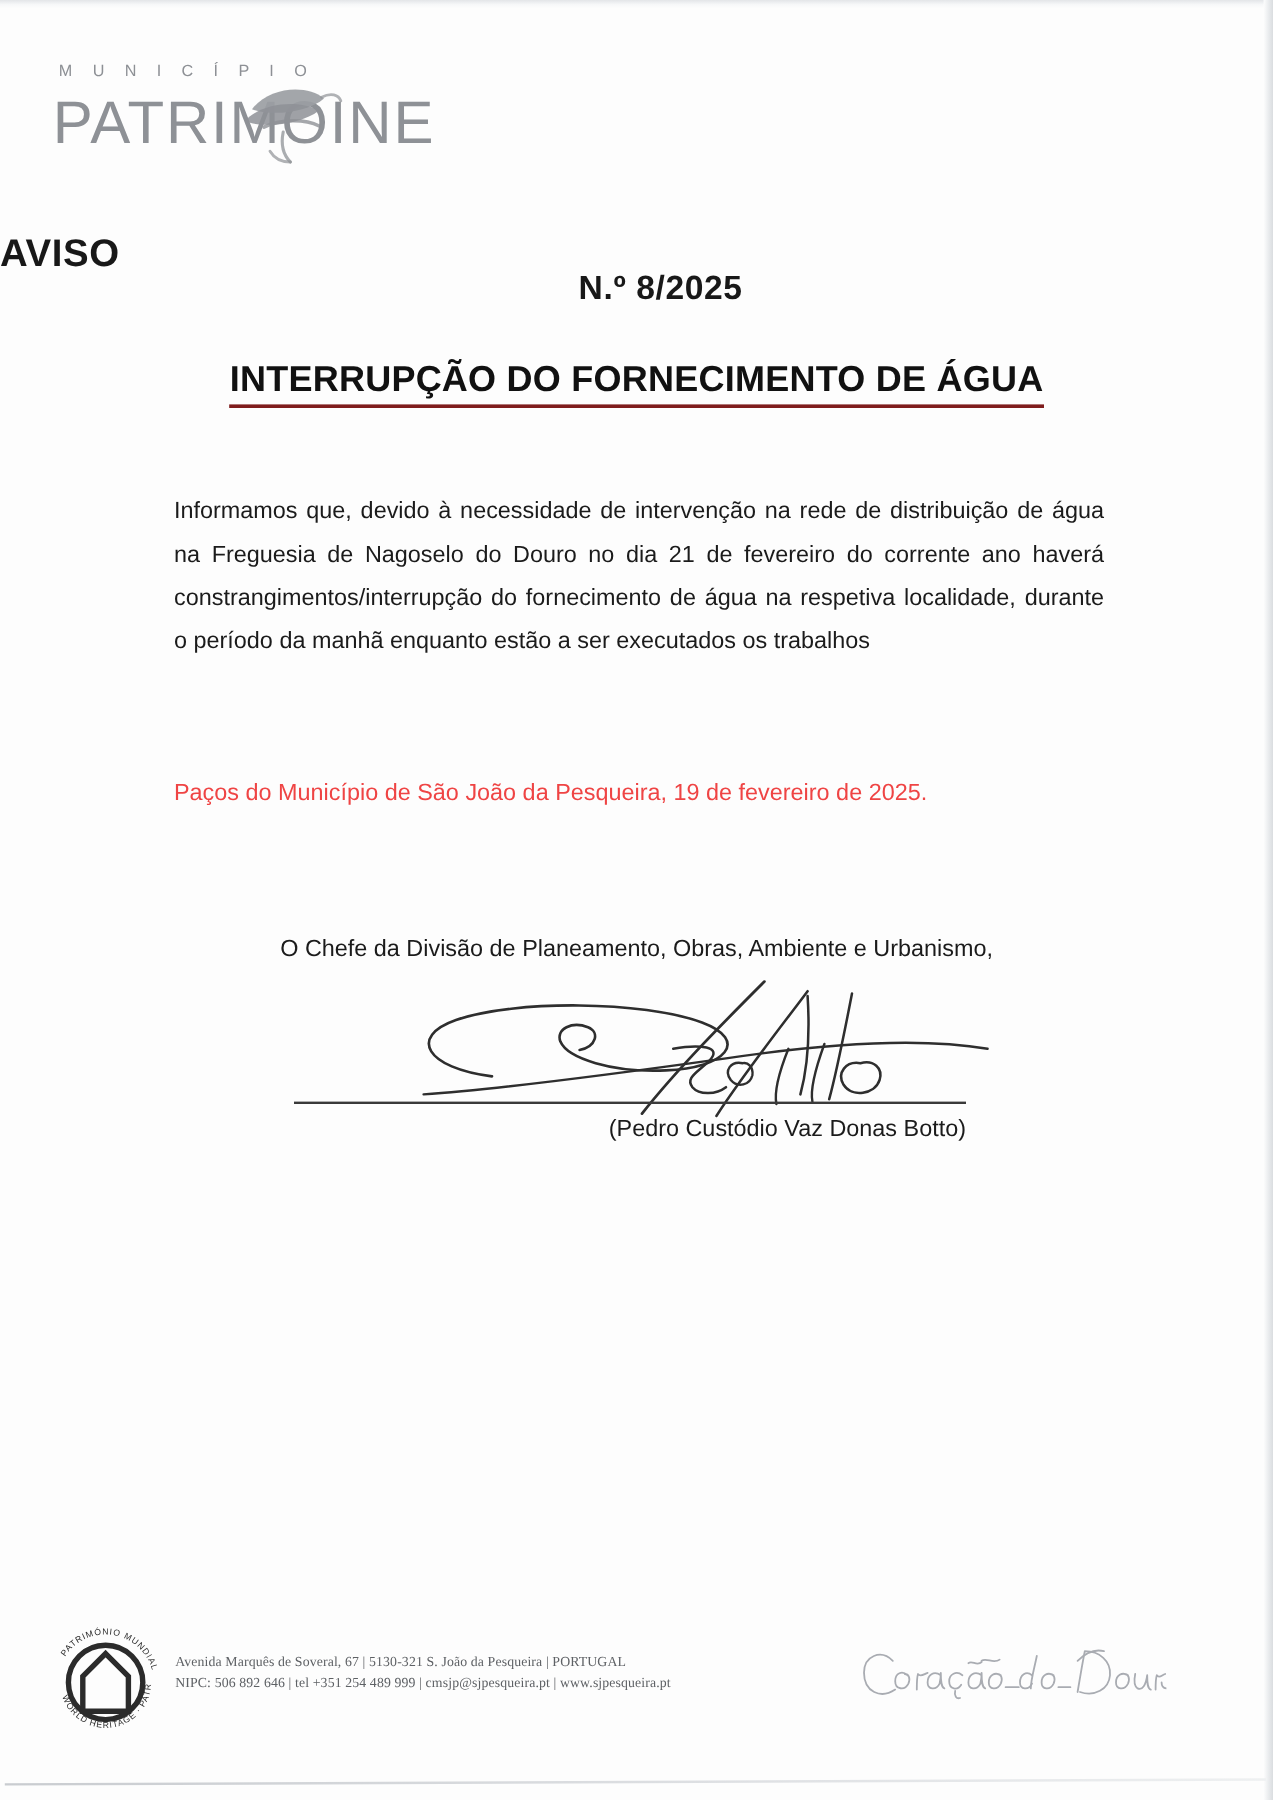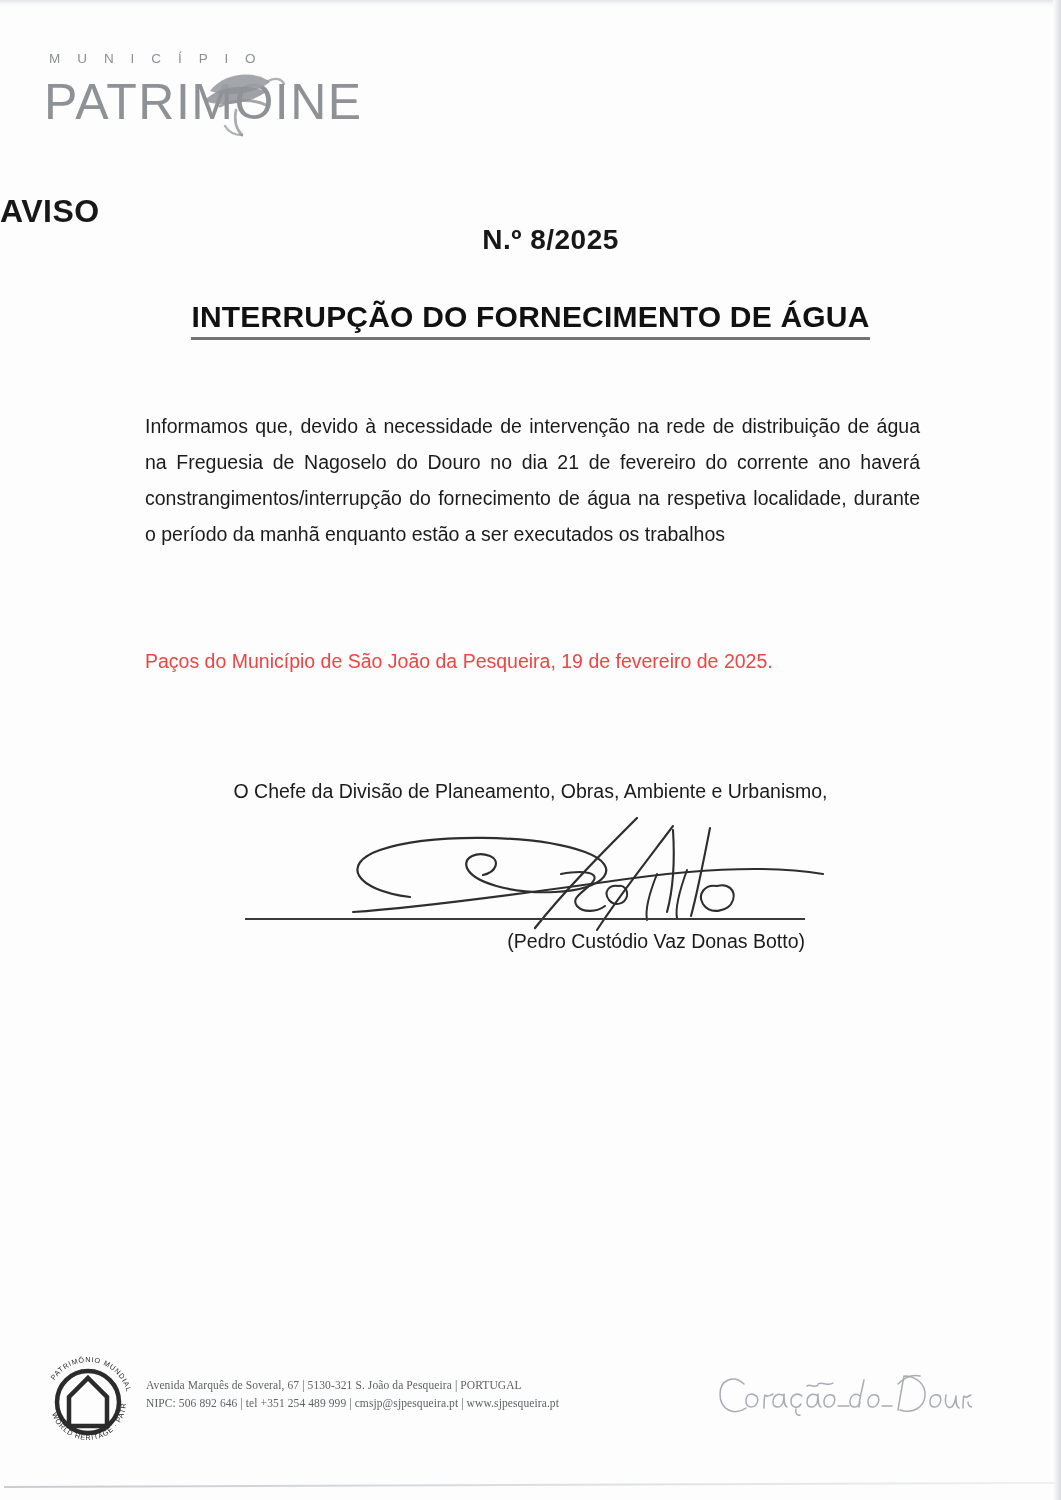--- a/index.html
+++ b/index.html
@@ -118,21 +118,21 @@
     right: 0;
     top: 300px;
     text-align: center;
   }
   .title-subject {
     display: inline-block;
     font-size: 30px;
     font-weight: bold;
     letter-spacing: 0.2px;
     color: #111111;
-    border-bottom: 3px solid #737373;
+    border-bottom: 3px solid #7f1d1d;
     padding-bottom: 3px;
   }
 
   
   .body-paragraph {
     position: absolute;
     left: 145px;
     top: 408px;
     width: 775px;
     font-size: 19.5px;

